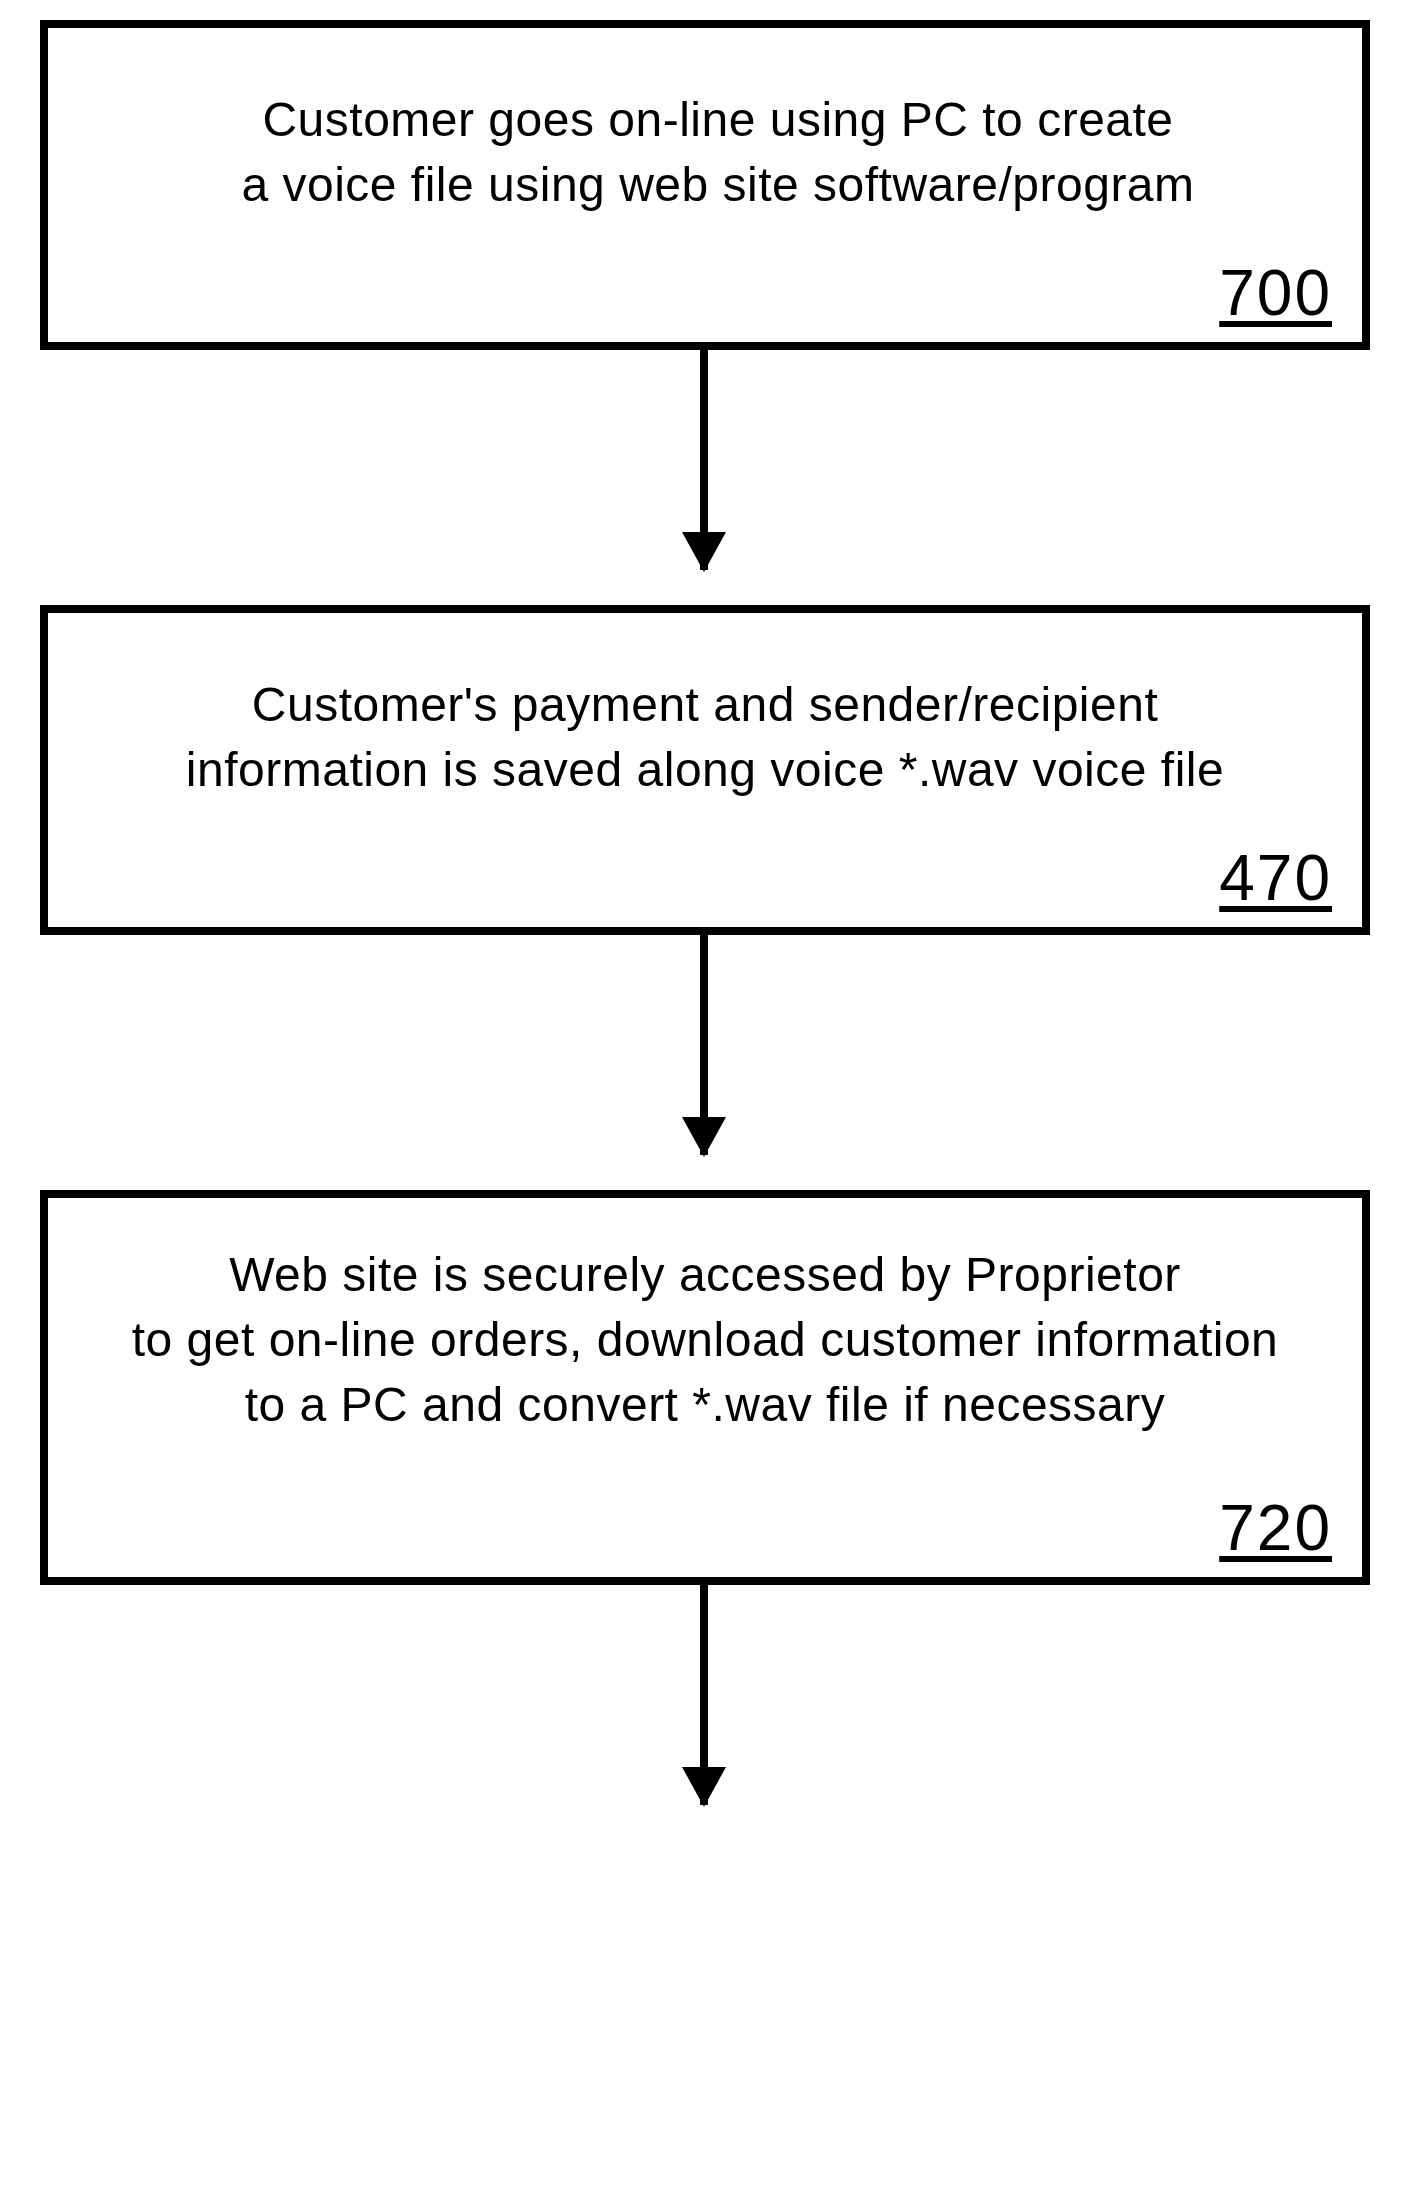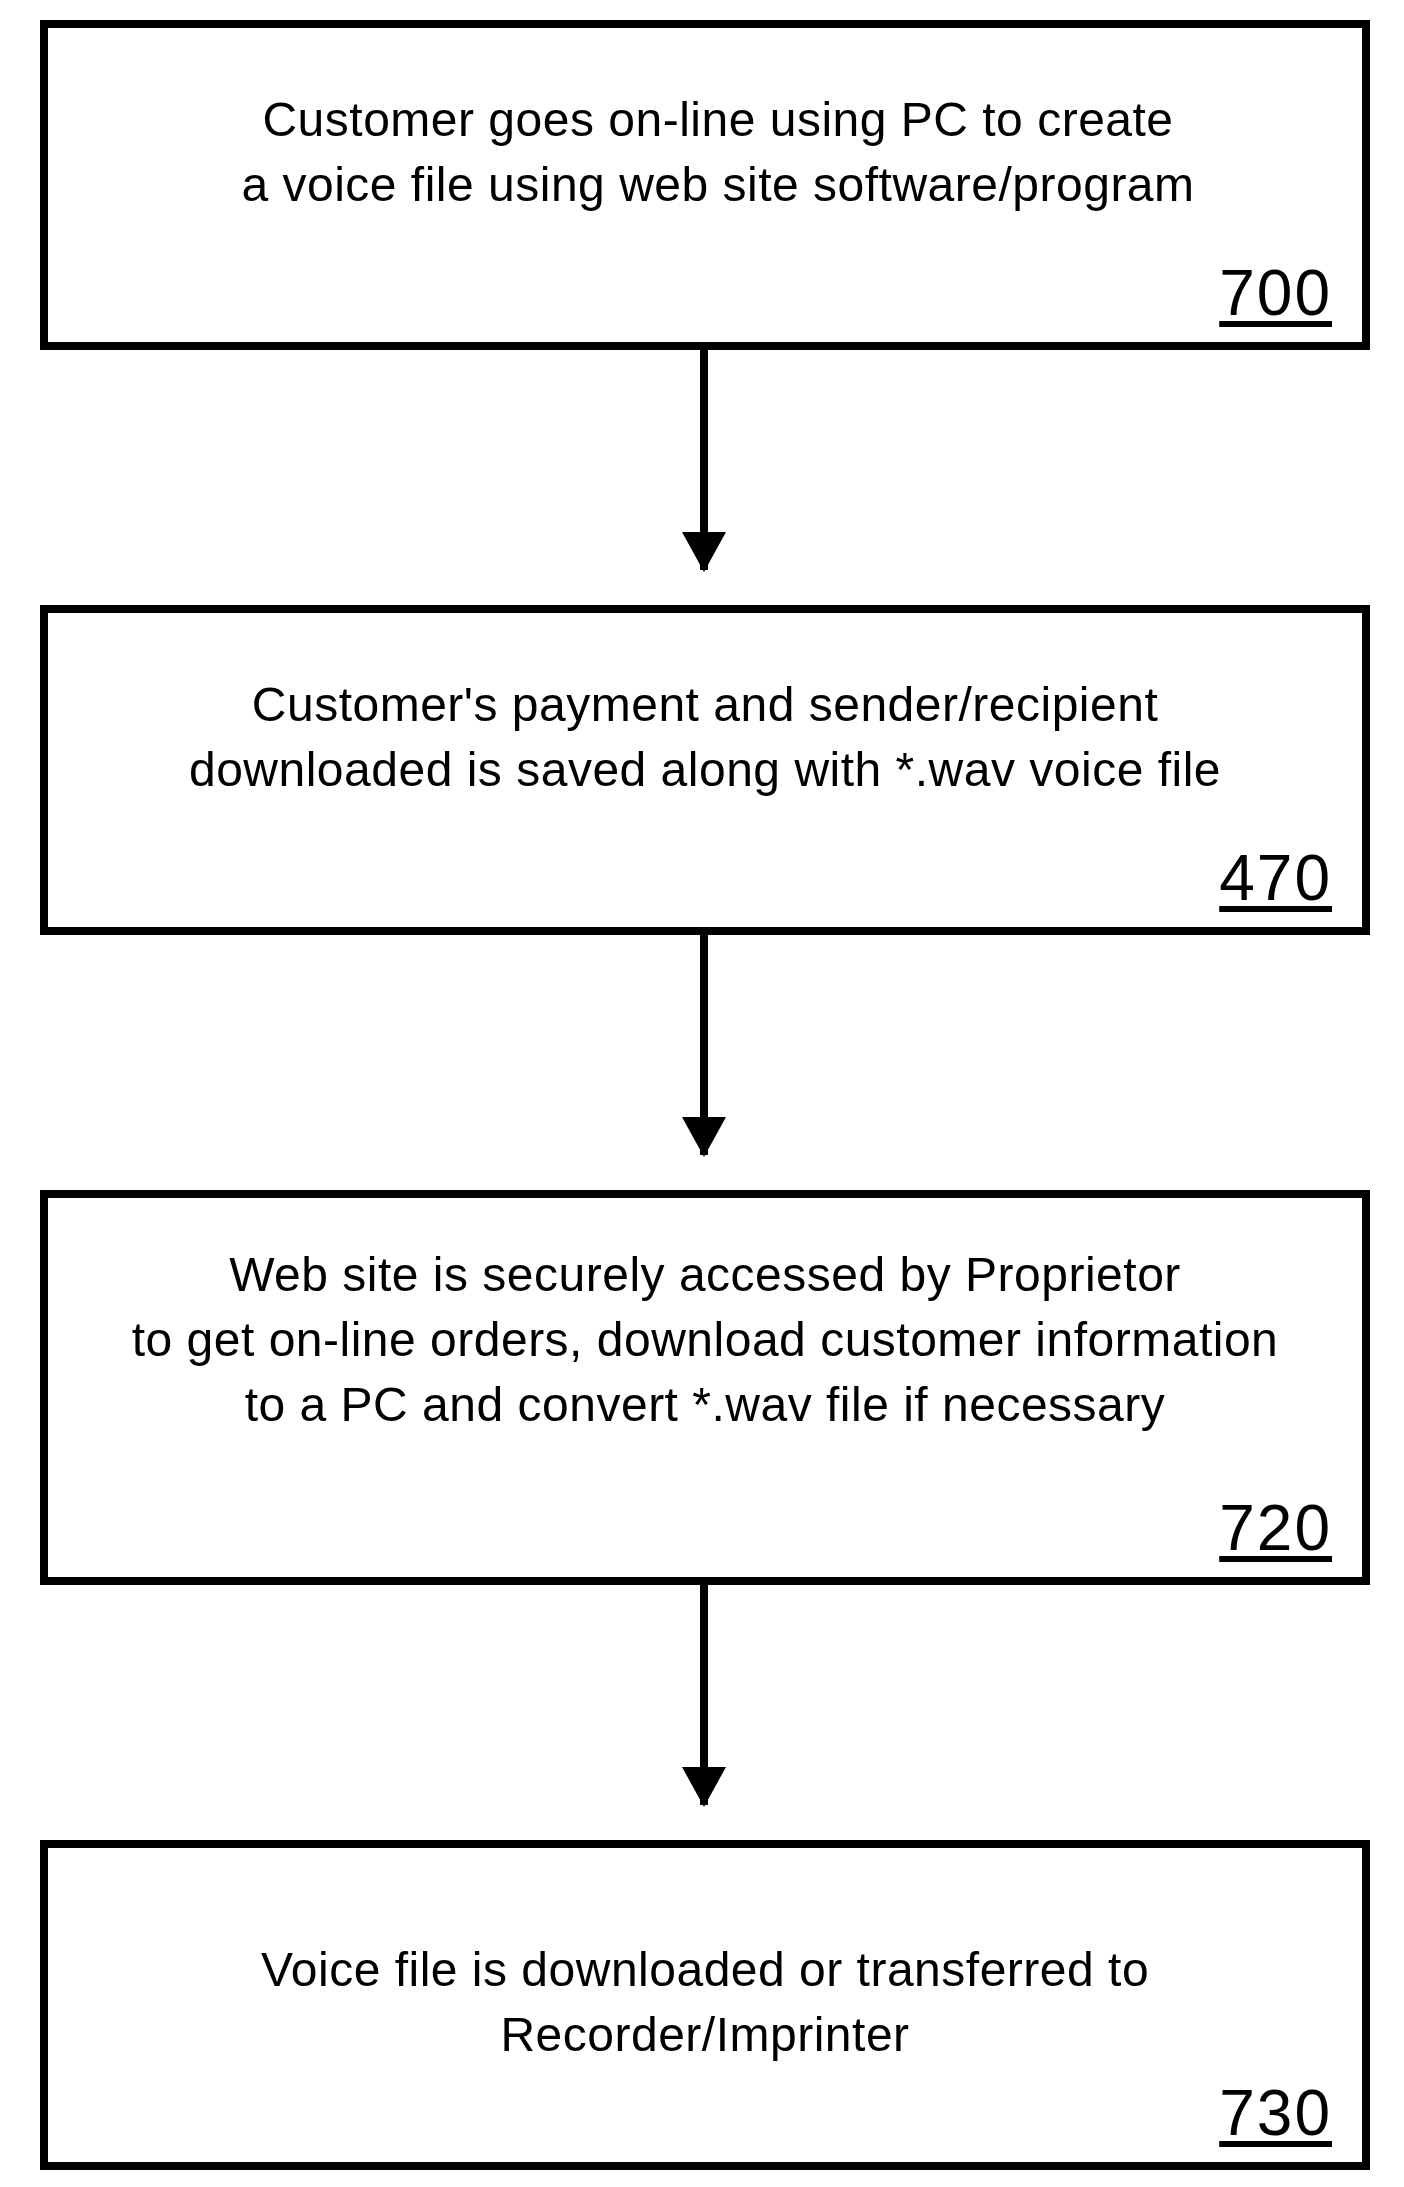--- a/index.html
+++ b/index.html
@@ -69,33 +69,29 @@
   <div class="box" style="left:40px; top:20px; width:1330px; height:330px;">
     <div class="text" style="top:60px;padding-left:46px;">Customer goes on-line using PC to create
 a voice file using web site software/program</div>
     <div class="ref">700</div>
   </div>
 
   <div class="arrow" style="left:700px; top:350px; height:220px;"></div>
 
   <div class="box" style="left:40px; top:605px; width:1330px; height:330px;">
     <div class="text" style="top:60px;">Customer's payment and sender/recipient
-downloaded is saved along with *.wav voice file</div>
+information is saved along voice *.wav voice file</div>
     <div class="ref">470</div>
   </div>
 
   <div class="arrow" style="left:700px; top:935px; height:220px;"></div>
 
   <div class="box" style="left:40px; top:1190px; width:1330px; height:395px;">
     <div class="text" style="top:45px;">Web site is securely accessed by Proprietor
 to get on-line orders,  download customer information
 to a PC and convert *.wav file if necessary</div>
     <div class="ref">720</div>
   </div>
 
   <div class="arrow" style="left:700px; top:1585px; height:220px;"></div>
 
-  <div class="box" style="left:40px; top:1840px; width:1330px; height:330px;">
-    <div class="text" style="top:90px;">Voice file is downloaded or transferred to Recorder/Imprinter</div>
-    <div class="ref">730</div>
-  </div>
 
 </div>
 
 </body></html>

